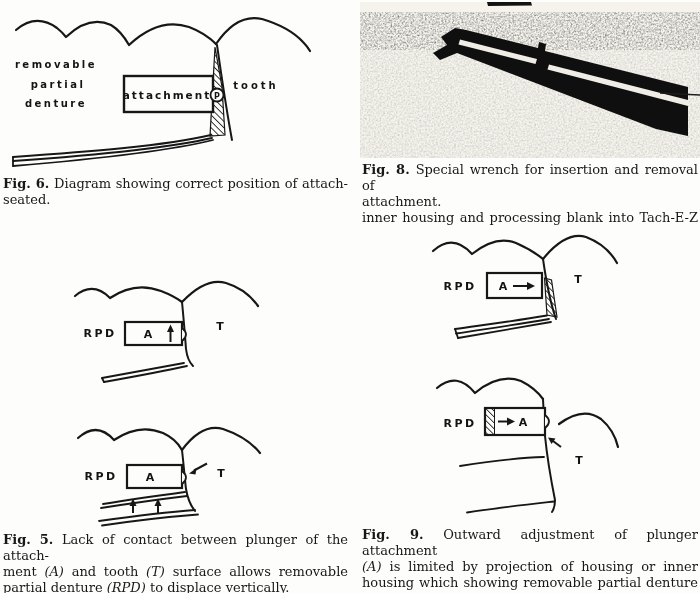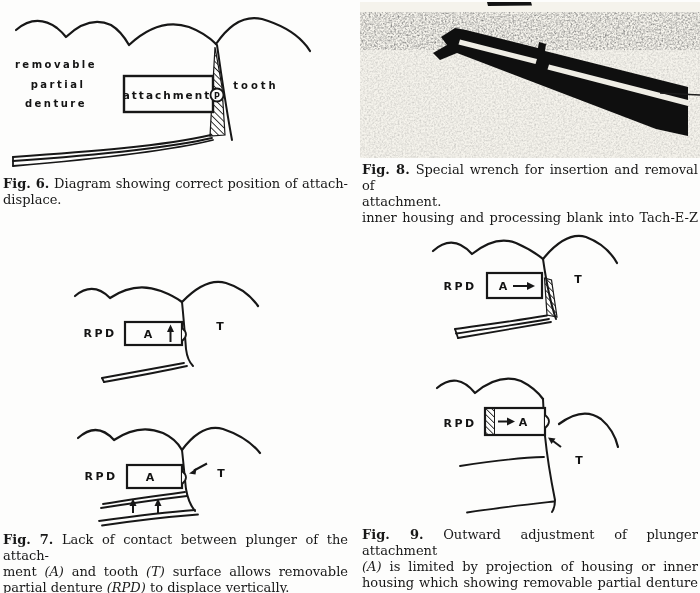--- a/index.html
+++ b/index.html
@@ -43,21 +43,21 @@
     <g font-size="10" letter-spacing="2.5">
       <text x="56" y="68" text-anchor="middle">removable</text>
       <text x="58" y="88" text-anchor="middle">partial</text>
       <text x="56" y="107" text-anchor="middle">denture</text>
     </g>
     <text x="256" y="89" text-anchor="middle" font-size="10" letter-spacing="3">tooth</text>
   </svg>
 
   <div class="abs caption" style="left:3px;top:176px;width:345px">
       <div class="cap-line"><span class="b">Fig. 6.</span><span> Diagram showing correct position of attach-</span></div>
-      <div class="cap-line cap-last"><span>displace.</span></div>
+      <div class="cap-line cap-last"><span>seated.</span></div>
     </div>
 
   <svg class="abs" style="left:360px;top:2px" width="340" height="156" viewBox="0 0 340 156">
     <defs>
       <filter id="grain8" x="0%" y="0%" width="100%" height="100%">
         <feTurbulence type="fractalNoise" baseFrequency="0.55" numOctaves="2" seed="7"></feTurbulence>
         <feColorMatrix type="matrix" values="0 0 0 0 0.15  0 0 0 0 0.15  0 0 0 0 0.15  0.9 0.9 0.9 0 -1.15"></feColorMatrix>
       </filter>
     </defs>
     <rect x="0" y="0" width="340" height="156" fill="#f5f3ec"></rect>
@@ -120,21 +120,21 @@
         <path class="ln" stroke-width="1.8" d="M99,249 C135,244 168,240 195,238"></path>
         <path class="ln" stroke-width="1.8" d="M102,253.5 C139,248 172,244.5 198,242.5"></path>
       </g>
       <text x="101" y="208" text-anchor="middle" font-size="11" letter-spacing="2.5">RPD</text>
       <text x="150" y="208.5" text-anchor="middle" font-size="11">A</text>
       <text x="221" y="205" text-anchor="middle" font-size="11">T</text>
     </g>
   </svg>
 
   <div class="abs caption" style="left:3px;top:532px;width:345px">
-      <div class="cap-line"><span class="b">Fig. 7.</span><span> Lack of contact between plunger of the attach-</span></div>
+      <div class="cap-line"><span class="b">Fig. 5.</span><span> Lack of contact between plunger of the attach-</span></div>
       <div class="cap-line"><span>ment </span><span class="i">(A)</span><span> and tooth </span><span class="i">(T)</span><span> surface allows removable</span></div>
       <div class="cap-line cap-last"><span>partial denture </span><span class="i">(RPD)</span><span> to displace vertically.</span></div>
     </div>
 
   <svg class="abs" style="left:360px;top:230px" width="340" height="296" viewBox="0 0 340 296">
     <defs>
       <pattern id="hatch9" patternUnits="userSpaceOnUse" width="4.2" height="4.2" patternTransform="rotate(-45)">
         <line x1="0" y1="0" x2="0" y2="4.2" stroke="#171717" stroke-width="1.6"></line>
       </pattern>
     </defs>

